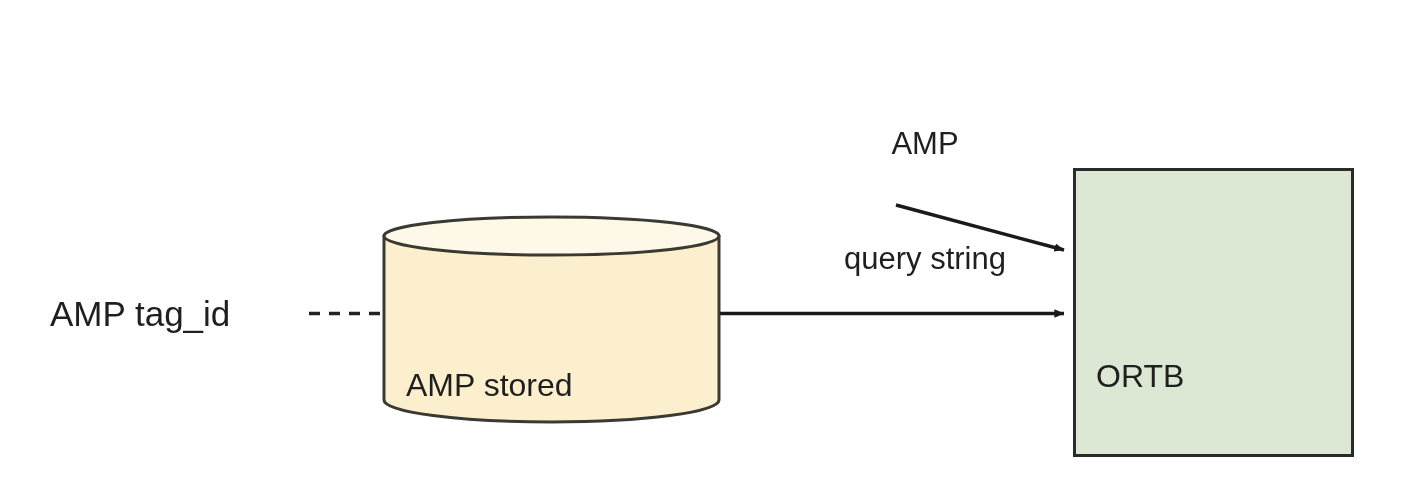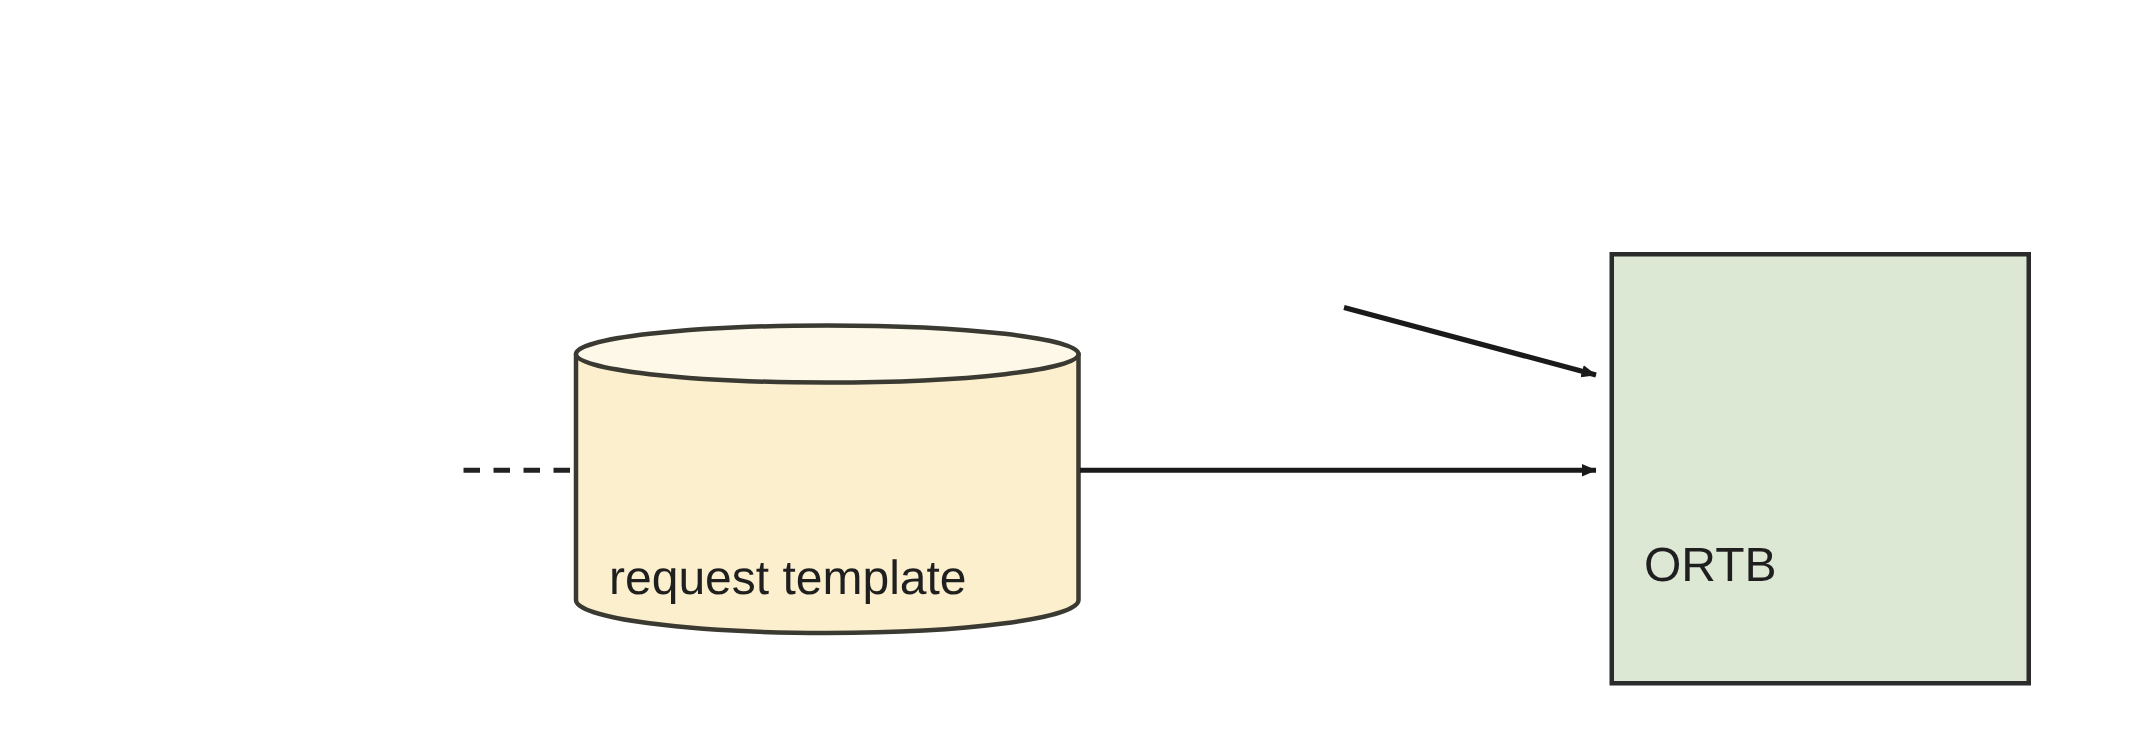--- a/index.html
+++ b/index.html
@@ -89,25 +89,29 @@
      cylinder --&gt;
     <line x1="309" y1="313.5" x2="385" y2="313.5" stroke="#222222" stroke-width="3.4" stroke-dasharray="11 9" stroke-linecap="butt"></line>
 
      green box --&gt;
     <line x1="720" y1="313.5" x2="1064" y2="313.5" stroke="#1a1a1a" stroke-width="3.4" marker-end="url(#arrow-solid)"></line>
 
      green box --&gt;
     <line x1="896" y1="205" x2="1064" y2="250" stroke="#1a1a1a" stroke-width="3.4" marker-end="url(#arrow-solid)"></line>
   </svg>
 
+  <div class="label" id="label-amp-tag-id">AMP tag_id</div>
 
   <div class="label" id="label-stored-request">
+    <span>AMP stored</span>
     <span>request template</span>
   </div>
 
   <div class="label" id="label-query-params">
+    <span>AMP</span>
+    <span>query string</span>
   </div>
 
   <div class="label" id="label-fully-formed-ortb">
     <span>ORTB</span>
   </div>
 
 </div>
 
 </body></html>

